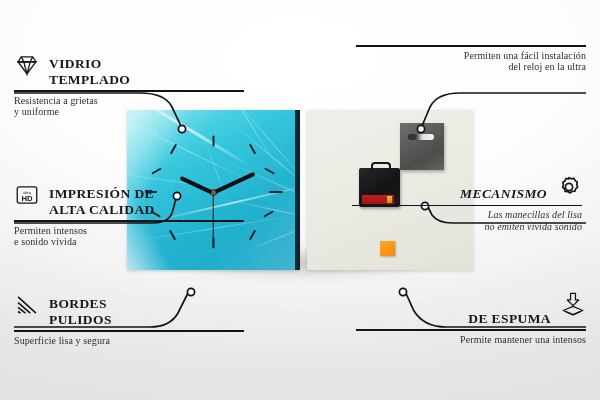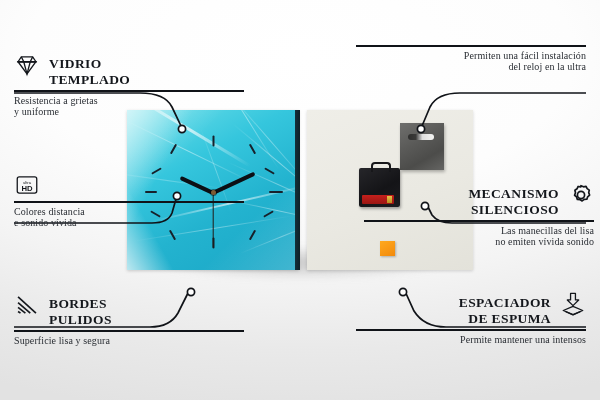--- a/index.html
+++ b/index.html
@@ -102,21 +102,21 @@
     font-size:10px;line-height:11.6px;color:#2a2e34;margin-top:3px;
     letter-spacing:.1px;
   }
   .f-icon{width:26px;height:26px;flex:0 0 26px;}
   .f-icon svg{display:block;width:26px;height:26px;}
   
   #feat-vidrio   {left:14px;  top:42px;}
   #feat-impres   {left:14px;  top:172px;}
   #feat-bordes   {left:14px;  top:282px;}
   #feat-manejas  {left:356px; top:42px;}
-  #feat-mecan    {left:364px; top:172px;}
+  #feat-mecan    {left:352px; top:172px;font-style:italic;}
   #feat-espac    {left:356px; top:281px;}
   
   .connectors{position:absolute;left:0;top:0;width:600px;height:400px;pointer-events:none;}
 </style>
 </head>
 <body>
 
 <div class="stage">
 
   <div class="shadow-soft"></div>
@@ -217,24 +217,28 @@
 
   <div class="feature left" id="feat-impres">
     <div class="f-head">
       <span class="f-icon">
         <svg viewBox="0 0 32 32">
           <rect x="4" y="6" width="24" height="20" rx="2.5" fill="none" stroke="#14171c" stroke-width="1.6"></rect>
           <text x="16" y="14.4" text-anchor="middle" font-family="Liberation Sans, sans-serif" font-size="5.2" fill="#14171c">ultra</text>
           <text x="16" y="23.4" text-anchor="middle" font-family="Liberation Sans, sans-serif" font-size="9.5" font-weight="bold" fill="#14171c">HD</text>
         </svg>
       </span>
-    </div>
-    <div class="f-rule"></div>
-    <div class="f-desc">
-      <span>Colores distancia</span><br>
+      <span class="f-title">
+        <span>IMPRESIÓN DE</span><br>
+        <span>ALTA CALIDAD</span>
+      </span>
+    </div>
+    <div class="f-rule"></div>
+    <div class="f-desc">
+      <span>Permiten intensos</span><br>
       <span>e sonido vívida</span>
     </div>
   </div>
 
   <div class="feature left" id="feat-bordes">
     <div class="f-head">
       <span class="f-icon">
         <svg viewBox="0 0 32 32" fill="none" stroke="#14171c" stroke-width="2">
           <path d="M5 6 L27 26"></path>
           <path d="M5 13 L20 26"></path>
@@ -258,40 +262,39 @@
     <div class="f-desc">
       <span>Permiten una fácil instalación</span><br>
       <span>del reloj en la ultra</span>
     </div>
   </div>
 
   <div class="feature right" id="feat-mecan">
     <div class="f-head">
       <span class="f-title">
         <span>MECANISMO</span><br>
-        <span>SILENCIOSO</span>
       </span>
       <span class="f-icon">
         <svg viewBox="0 0 32 32" fill="none" stroke="#14171c" stroke-width="2.1" stroke-linejoin="round">
           <path d="M16 4.6 l3.1 1.3 3.1 -0.6 1.4 2.9 2.6 1.8 -0.7 3.1 1.1 3 -2.4 2.1 -1 3 -3.2 0.2 -2.6 1.9 -2.7 -1.7 -3.2 -0.2 -1 -3 -2.4 -2.1 1.1 -3 -0.7 -3.1 2.6 -1.8 1.4 -2.9 3.1 0.6 Z"></path>
           <circle cx="16" cy="16" r="4.4"></circle>
         </svg>
       </span>
     </div>
     <div class="f-rule"></div>
     <div class="f-desc">
       <span>Las manecillas del lisa</span><br>
       <span>no emiten vívida sonido</span>
     </div>
   </div>
 
   <div class="feature right" id="feat-espac">
     <div class="f-head">
       <span class="f-title">
-        <span>ESPACIADOR</span><br>
+        <br>
         <span>DE ESPUMA</span>
       </span>
       <span class="f-icon">
         <svg viewBox="0 0 32 32" fill="none" stroke="#14171c" stroke-width="1.6" stroke-linejoin="round">
           <path d="M13 3 h6 v8 h4 l-7 7 -7 -7 h4 Z"></path>
           <path d="M16 19 L4 24 L16 29 L28 24 Z"></path>
           <path d="M7 25.5 L16 29.5 L25 25.5"></path>
         </svg>
       </span>
     </div>

